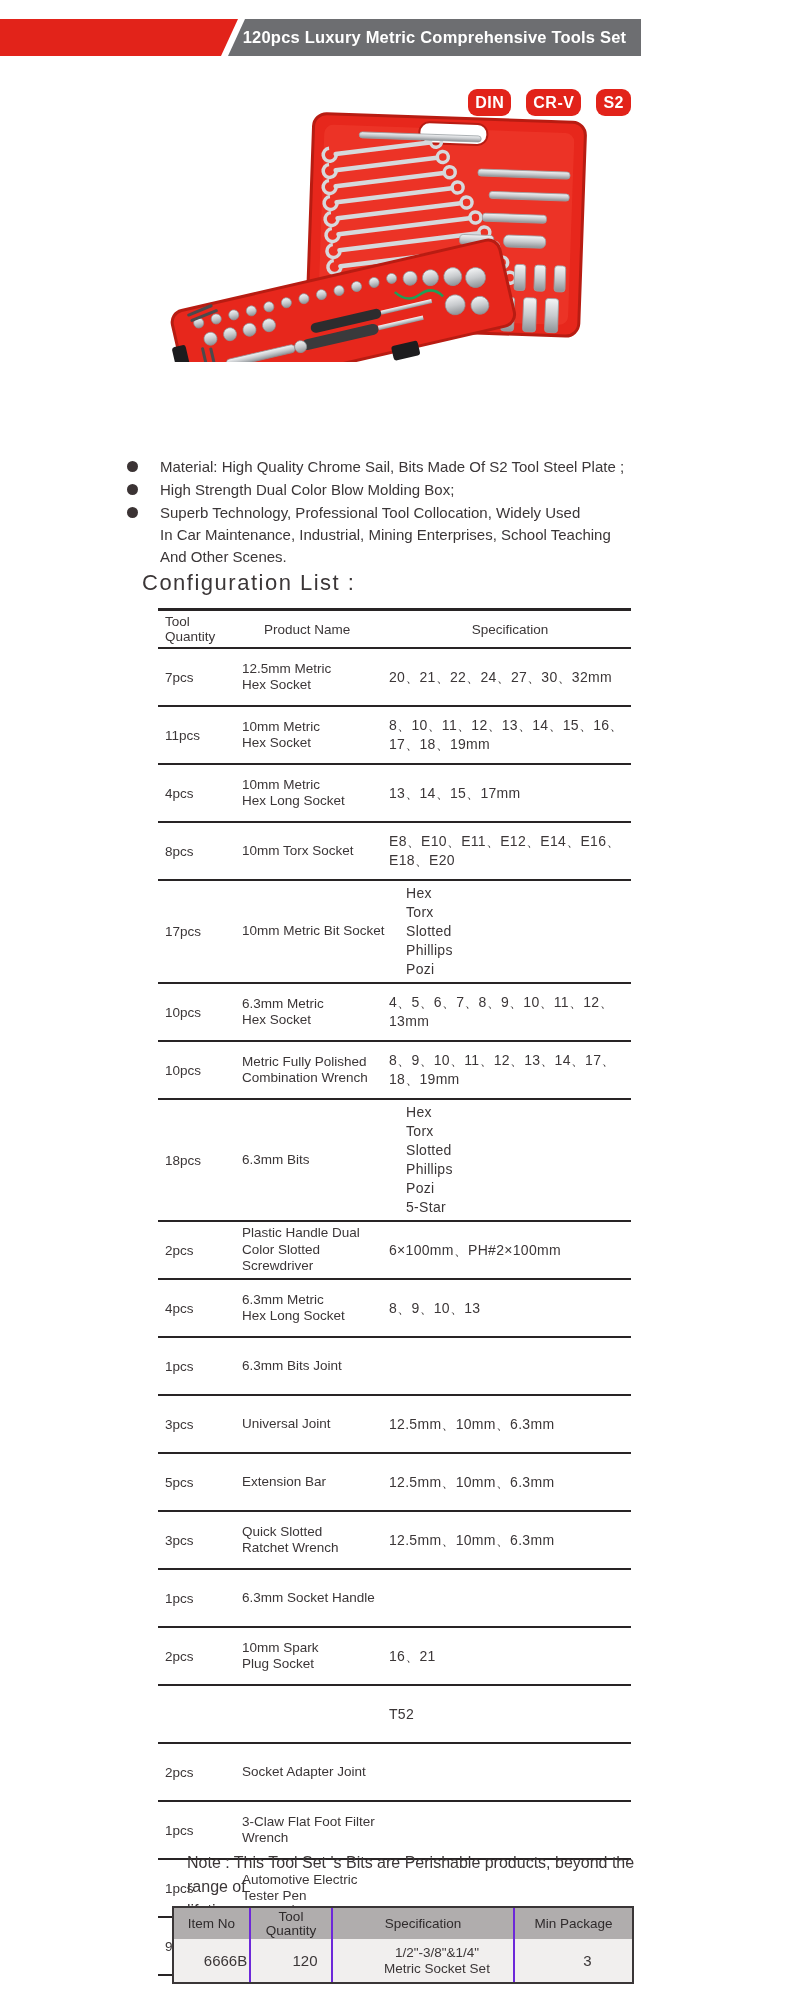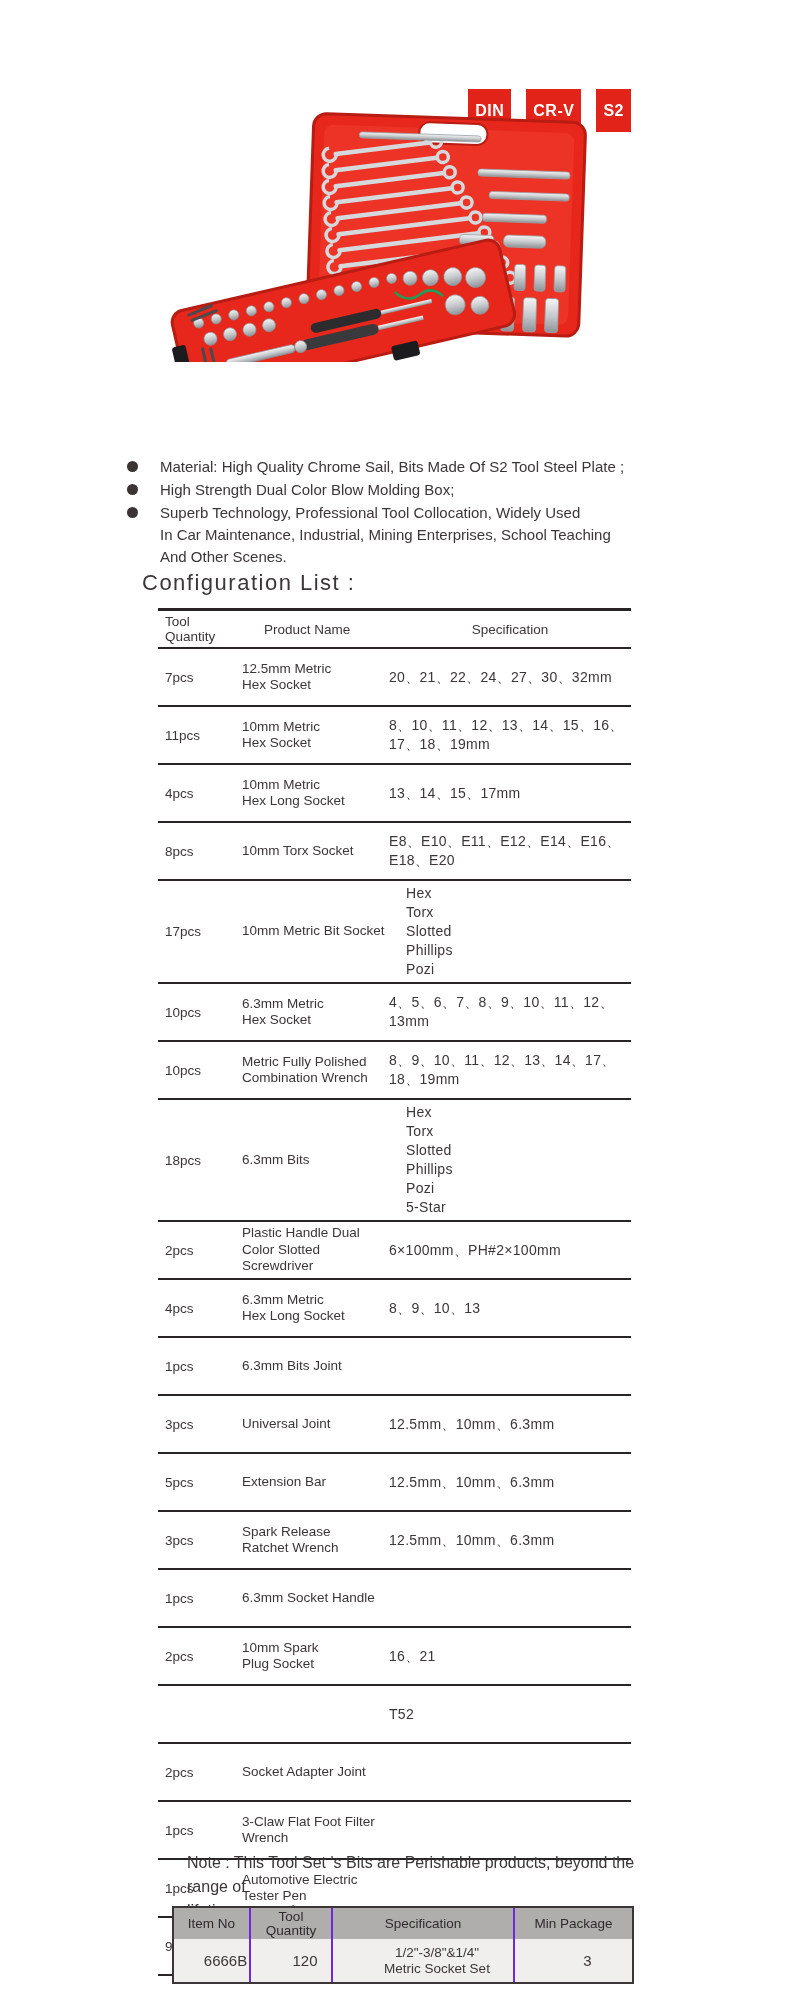--- a/index.html
+++ b/index.html
@@ -11,21 +11,21 @@
   .banner .red{position:absolute;top:0;left:0;width:238px;height:37px;background:#e2231a;
     clip-path:polygon(0 0,100% 0,calc(100% - 17px) 100%,0 100%);}
   .banner .gray{position:absolute;top:0;left:228px;width:413px;height:37px;background:#6d6e71;
     clip-path:polygon(17px 0,100% 0,100% 100%,0 100%);
     display:flex;align-items:center;justify-content:center;}
   .banner .gray span{color:#fff;font-weight:700;font-size:16.5px;letter-spacing:.2px;}
 
   
   .badges{position:absolute;top:89px;right:169px;display:flex;gap:15px;}
   .badge{background:#e2231a;color:#fff;font-weight:700;font-size:16px;height:27px;
-    display:flex;align-items:center;justify-content:center;padding:8px 7px;letter-spacing:.5px;}
+    display:flex;align-items:center;justify-content:center;padding:0 7px;letter-spacing:.5px;border-radius:9px;}
 
   
   .photo{position:absolute;left:160px;top:110px;width:480px;height:252px;}
 
   
   .features{position:absolute;left:127px;top:456px;width:520px;margin:0;padding:0;list-style:none;}
   .features li{display:flex;gap:22px;font-size:15px;line-height:22px;margin-bottom:1px;}
   .features .dot{flex:0 0 auto;width:11px;height:11px;border-radius:50%;background:#3b3334;margin-top:5px;}
   .features .txt{white-space:pre-line;}
 
@@ -56,20 +56,26 @@
   .info .cell.first{border-left:none;}
   .info .head{background:#b0adad;height:31px;font-size:13.5px;line-height:14px;color:#2f2b2c;white-space:pre-line;text-align:center;}
   .info .body{background:#f1efee;height:43px;font-size:15px;white-space:pre-line;padding-left:28px;}
   .info .body.spec{font-size:13.5px;line-height:16px;}
 </style>
 </head>
 <body>
 
 <div id="page">
 
+  <div class="banner">
+    <div class="red"></div>
+    <div class="gray">
+      <span>120pcs Luxury Metric Comprehensive Tools Set</span>
+    </div>
+  </div>
 
   <div class="badges">
     <div class="badge">DIN</div>
     <div class="badge">CR-V</div>
     <div class="badge">S2</div>
   </div>
 
   <svg class="photo" viewBox="0 0 480 252" aria-hidden="true">
     <defs>
       <linearGradient id="met" x1="0" y1="0" x2="0" y2="1">
@@ -311,21 +317,21 @@
     </div>
 
     <div class="cfg-row">
       <div class="c-qty">5pcs</div>
       <div class="c-name">Extension Bar</div>
       <div class="c-spec">12.5mm、10mm、6.3mm</div>
     </div>
 
     <div class="cfg-row">
       <div class="c-qty">3pcs</div>
-      <div class="c-name">Spark Release
+      <div class="c-name">Quick Slotted
 Ratchet Wrench</div>
       <div class="c-spec">12.5mm、10mm、6.3mm</div>
     </div>
 
     <div class="cfg-row">
       <div class="c-qty">1pcs</div>
       <div class="c-name">6.3mm Socket Handle</div>
       <div class="c-spec"></div>
     </div>
 

